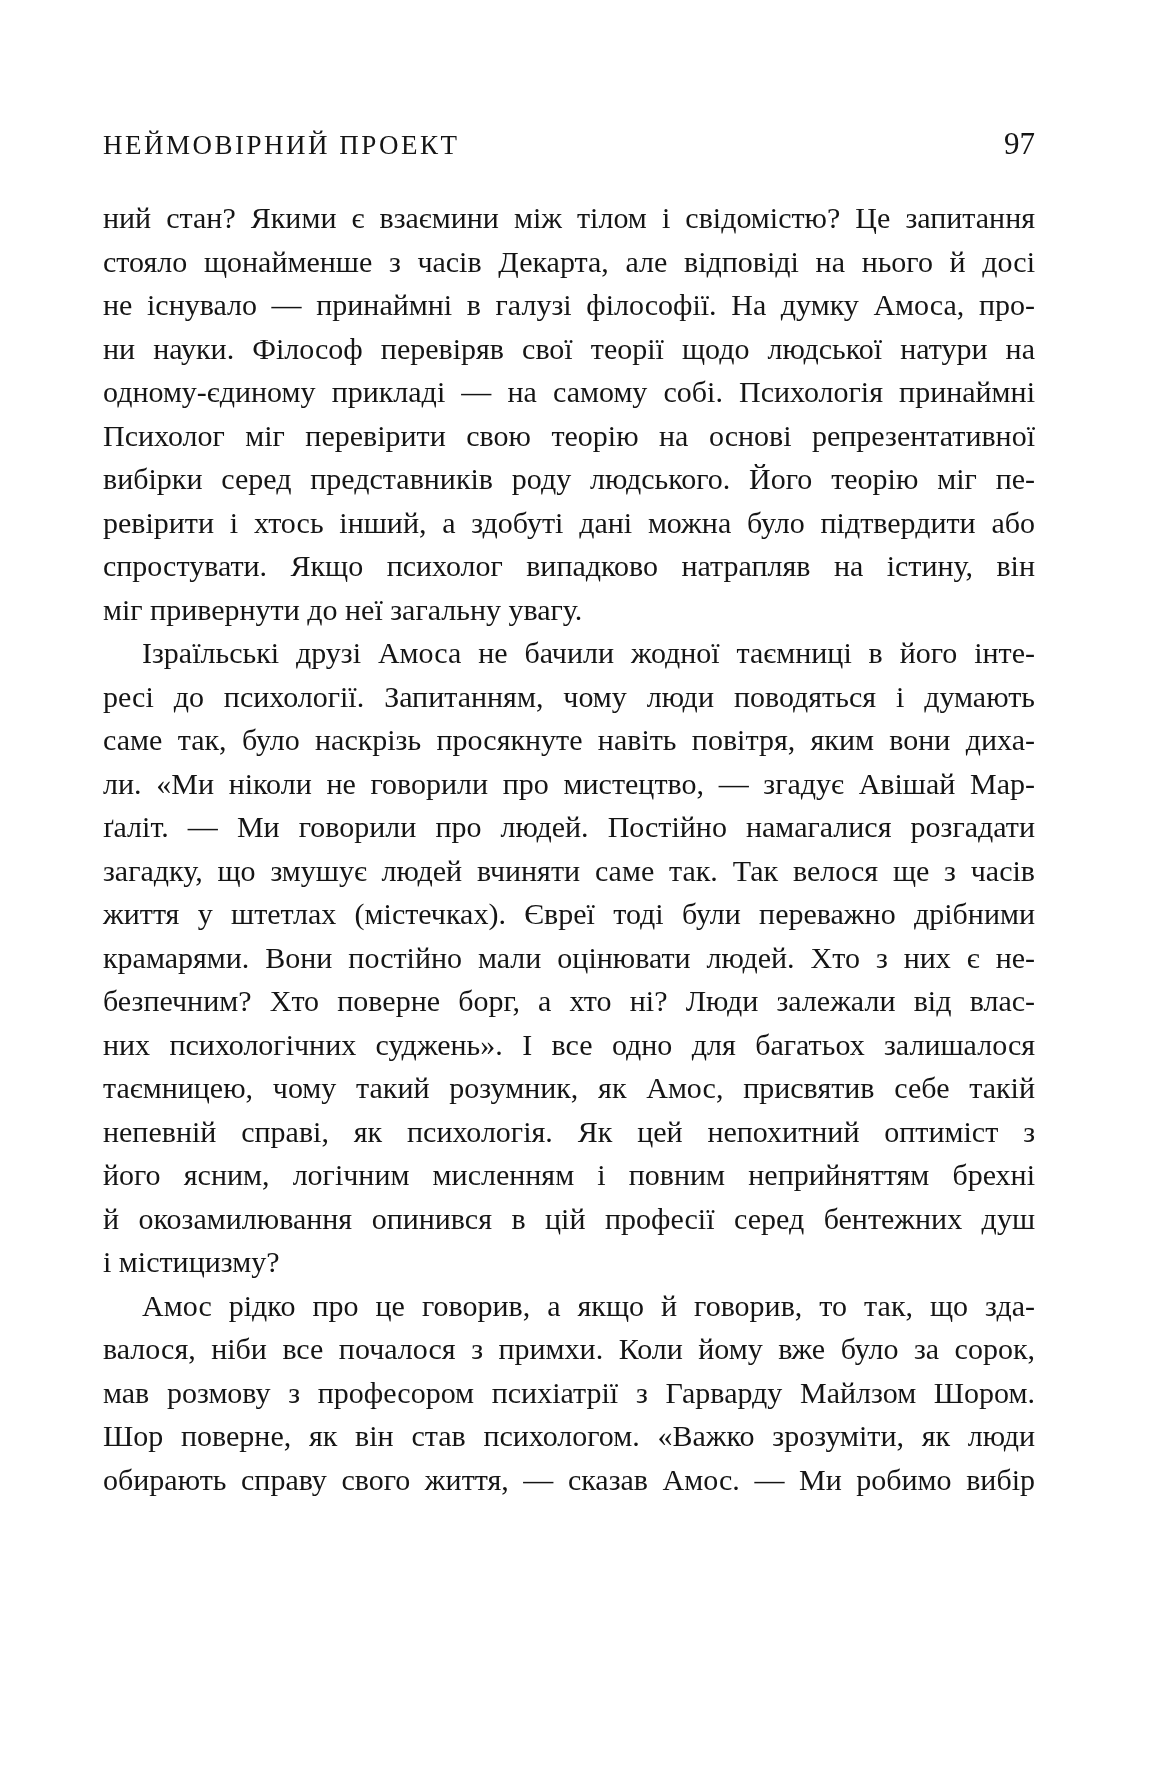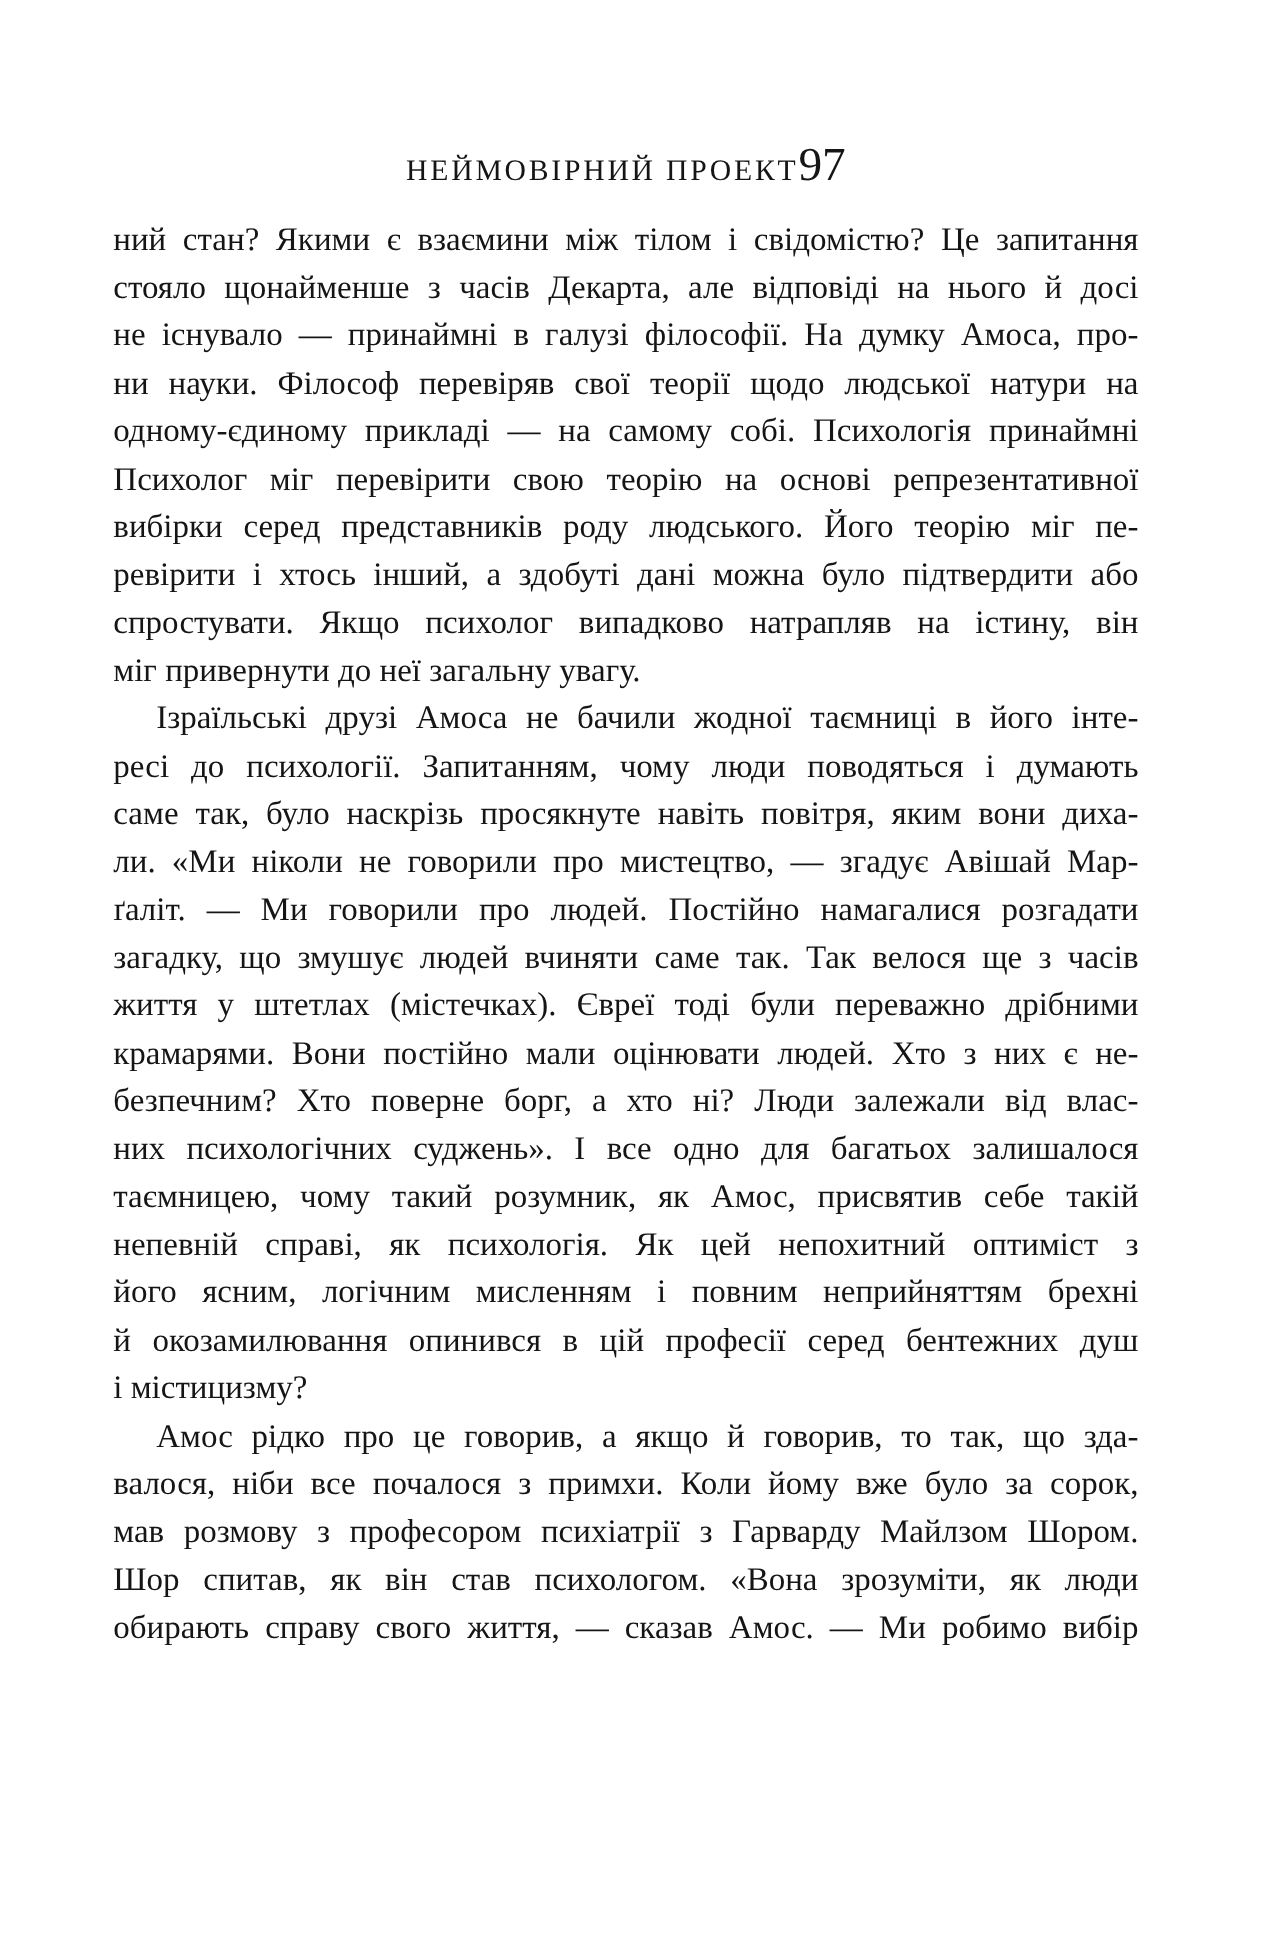--- a/index.html
+++ b/index.html
@@ -12,30 +12,30 @@
     color: #151515;
     overflow: hidden;
     margin: 0 auto;
   }
   .running-head {
     position: absolute;
     top: 126px;
     left: 103px;
     right: 134px;
     display: flex;
-    justify-content: center;
+    justify-content: space-between;
     align-items: baseline;
   }
   .rh-title {
     font-size: 27px;
     letter-spacing: 2.5px;
     white-space: nowrap;
   }
   .rh-num {
-    font-size: 43px;
+    font-size: 31px;
   }
   .body-text {
     position: absolute;
     top: 196px;
     left: 103px;
     right: 134px;
     font-size: 30px;
     line-height: 43.5px;
   }
   .line {
@@ -75,16 +75,16 @@
       <div class="line">безпечним? Хто поверне борг, а хто ні? Люди залежали від влас-</div>
       <div class="line">них психологічних суджень». І все одно для багатьох залишалося</div>
       <div class="line">таємницею, чому такий розумник, як Амос, присвятив себе такій</div>
       <div class="line">непевній справі, як психологія. Як цей непохитний оптиміст з</div>
       <div class="line">його ясним, логічним мисленням і повним неприйняттям брехні</div>
       <div class="line">й окозамилювання опинився в цій професії серед бентежних душ</div>
       <div class="line end">і містицизму?</div>
       <div class="line indent">Амос рідко про це говорив, а якщо й говорив, то так, що зда-</div>
       <div class="line">валося, ніби все почалося з примхи. Коли йому вже було за сорок,</div>
       <div class="line">мав розмову з професором психіатрії з Гарварду Майлзом Шором.</div>
-      <div class="line">Шор спитав, як він став психологом. «Вона зрозуміти, як люди</div>
+      <div class="line">Шор поверне, як він став психологом. «Важко зрозуміти, як люди</div>
       <div class="line">обирають справу свого життя, — сказав Амос. — Ми робимо вибір</div>
     </div>
 </div>
 
 </body></html>

